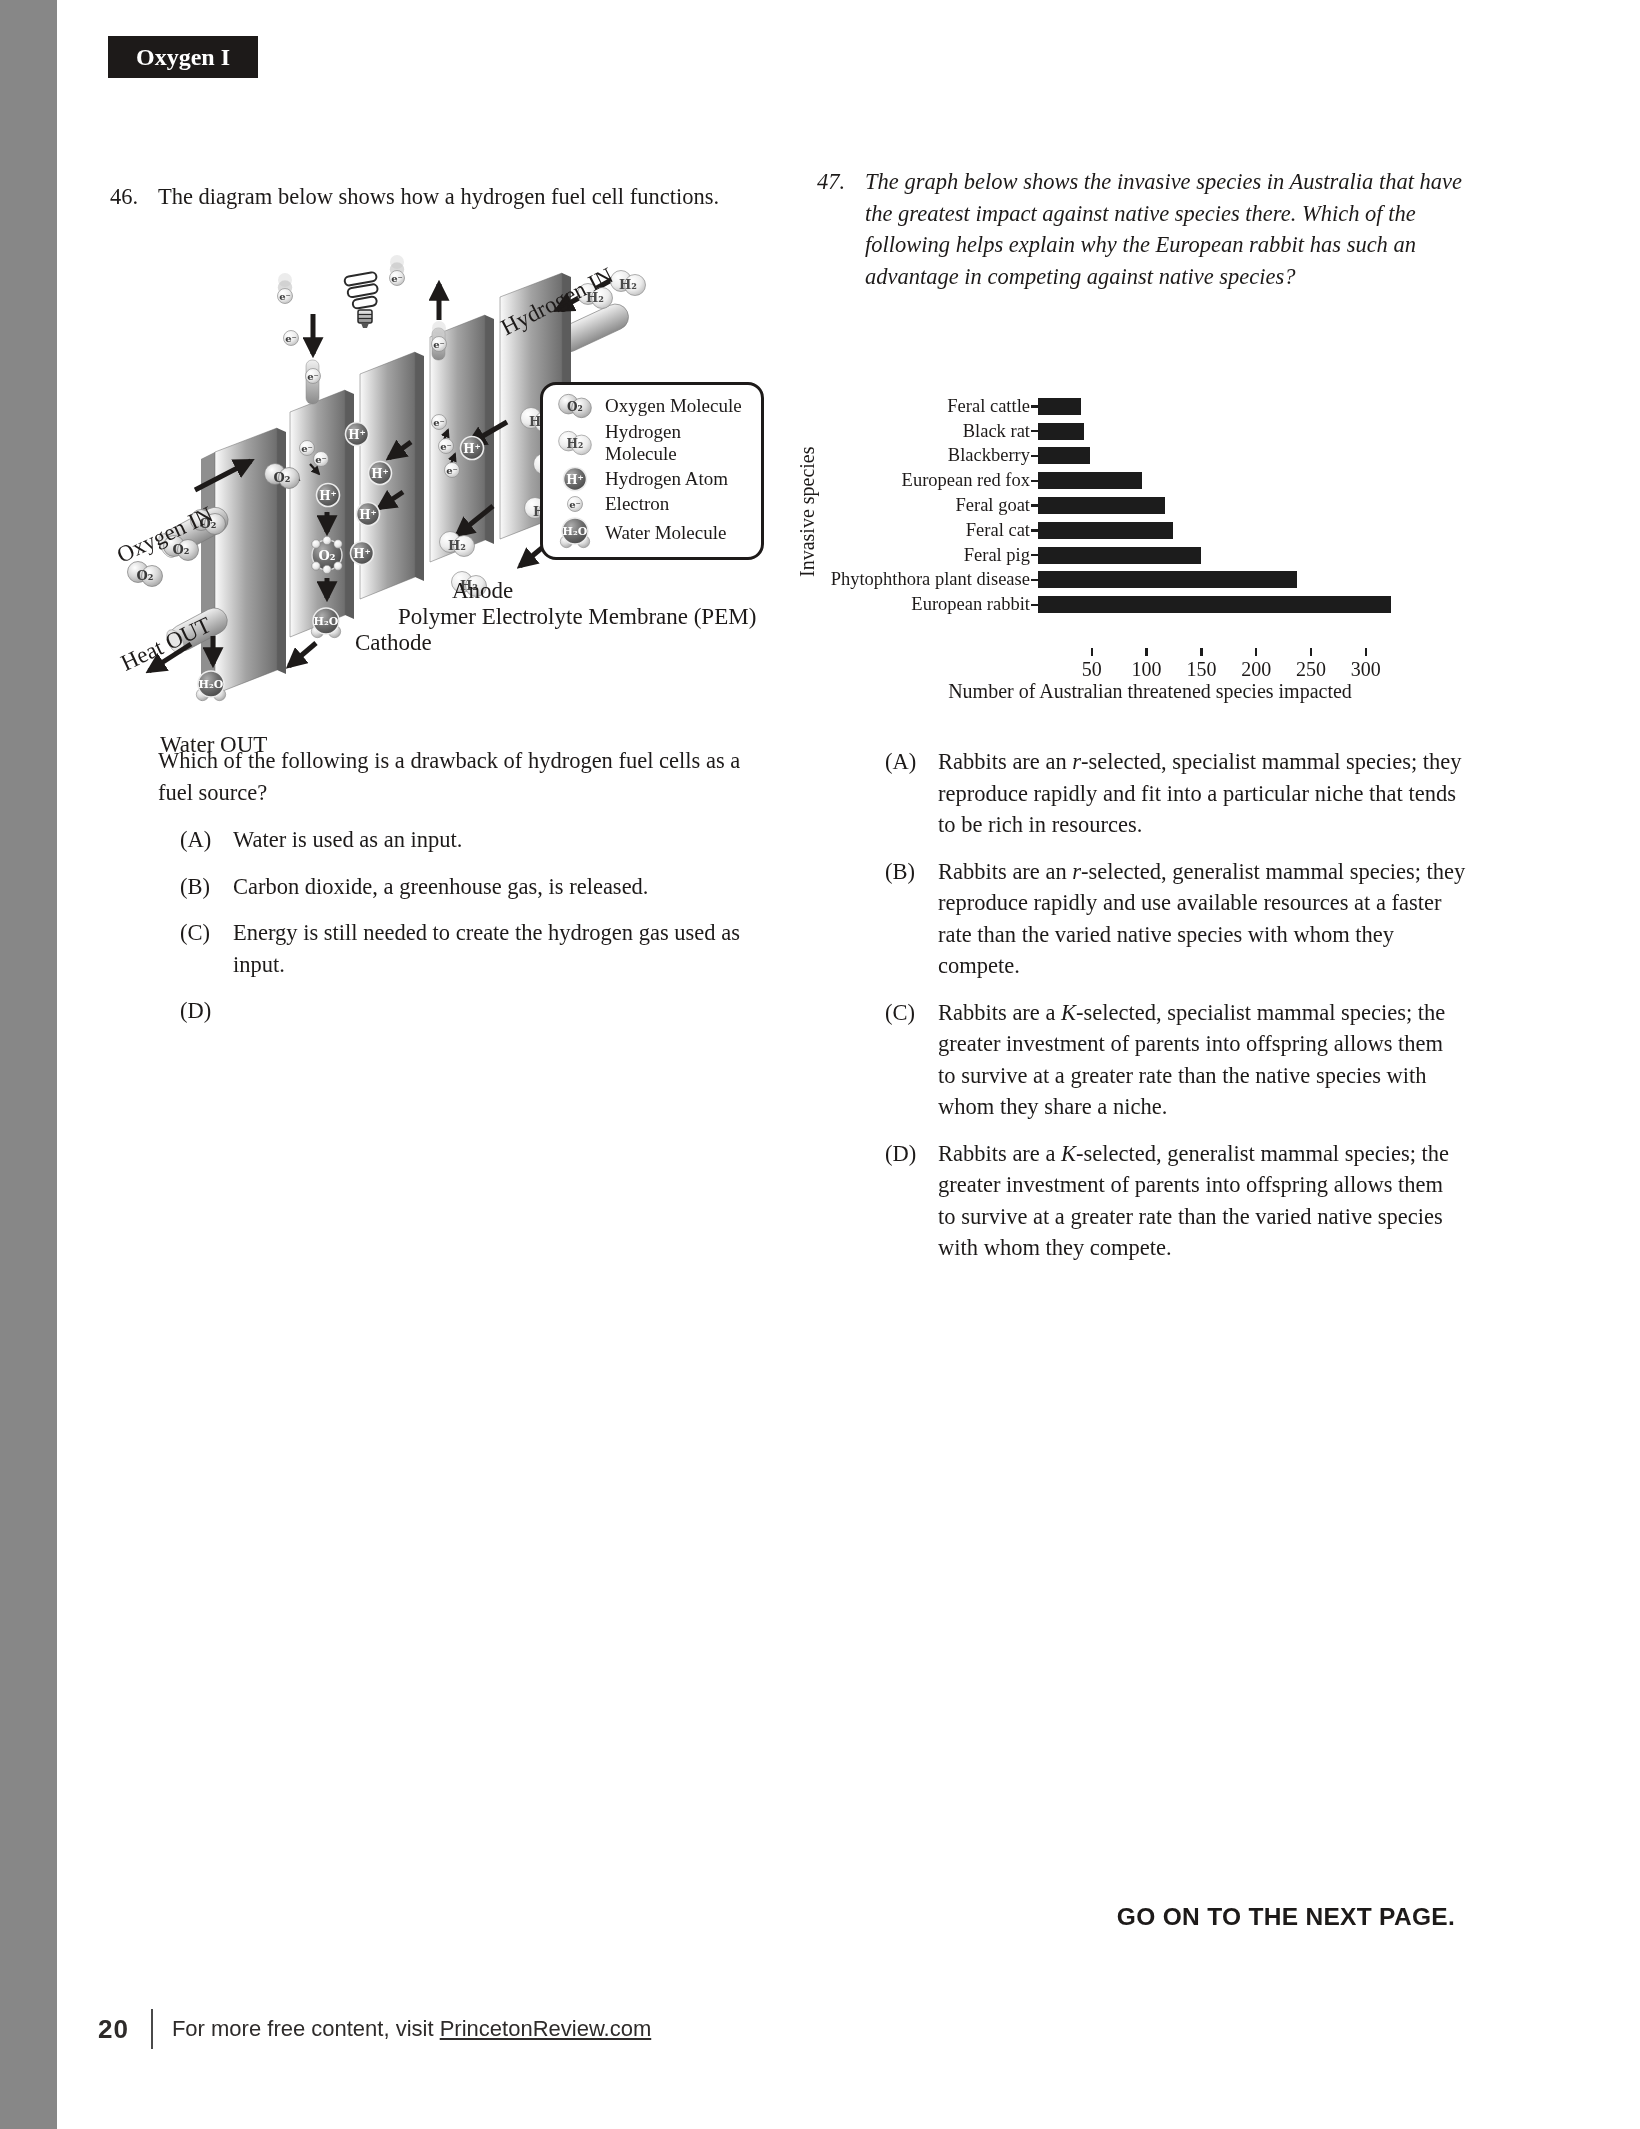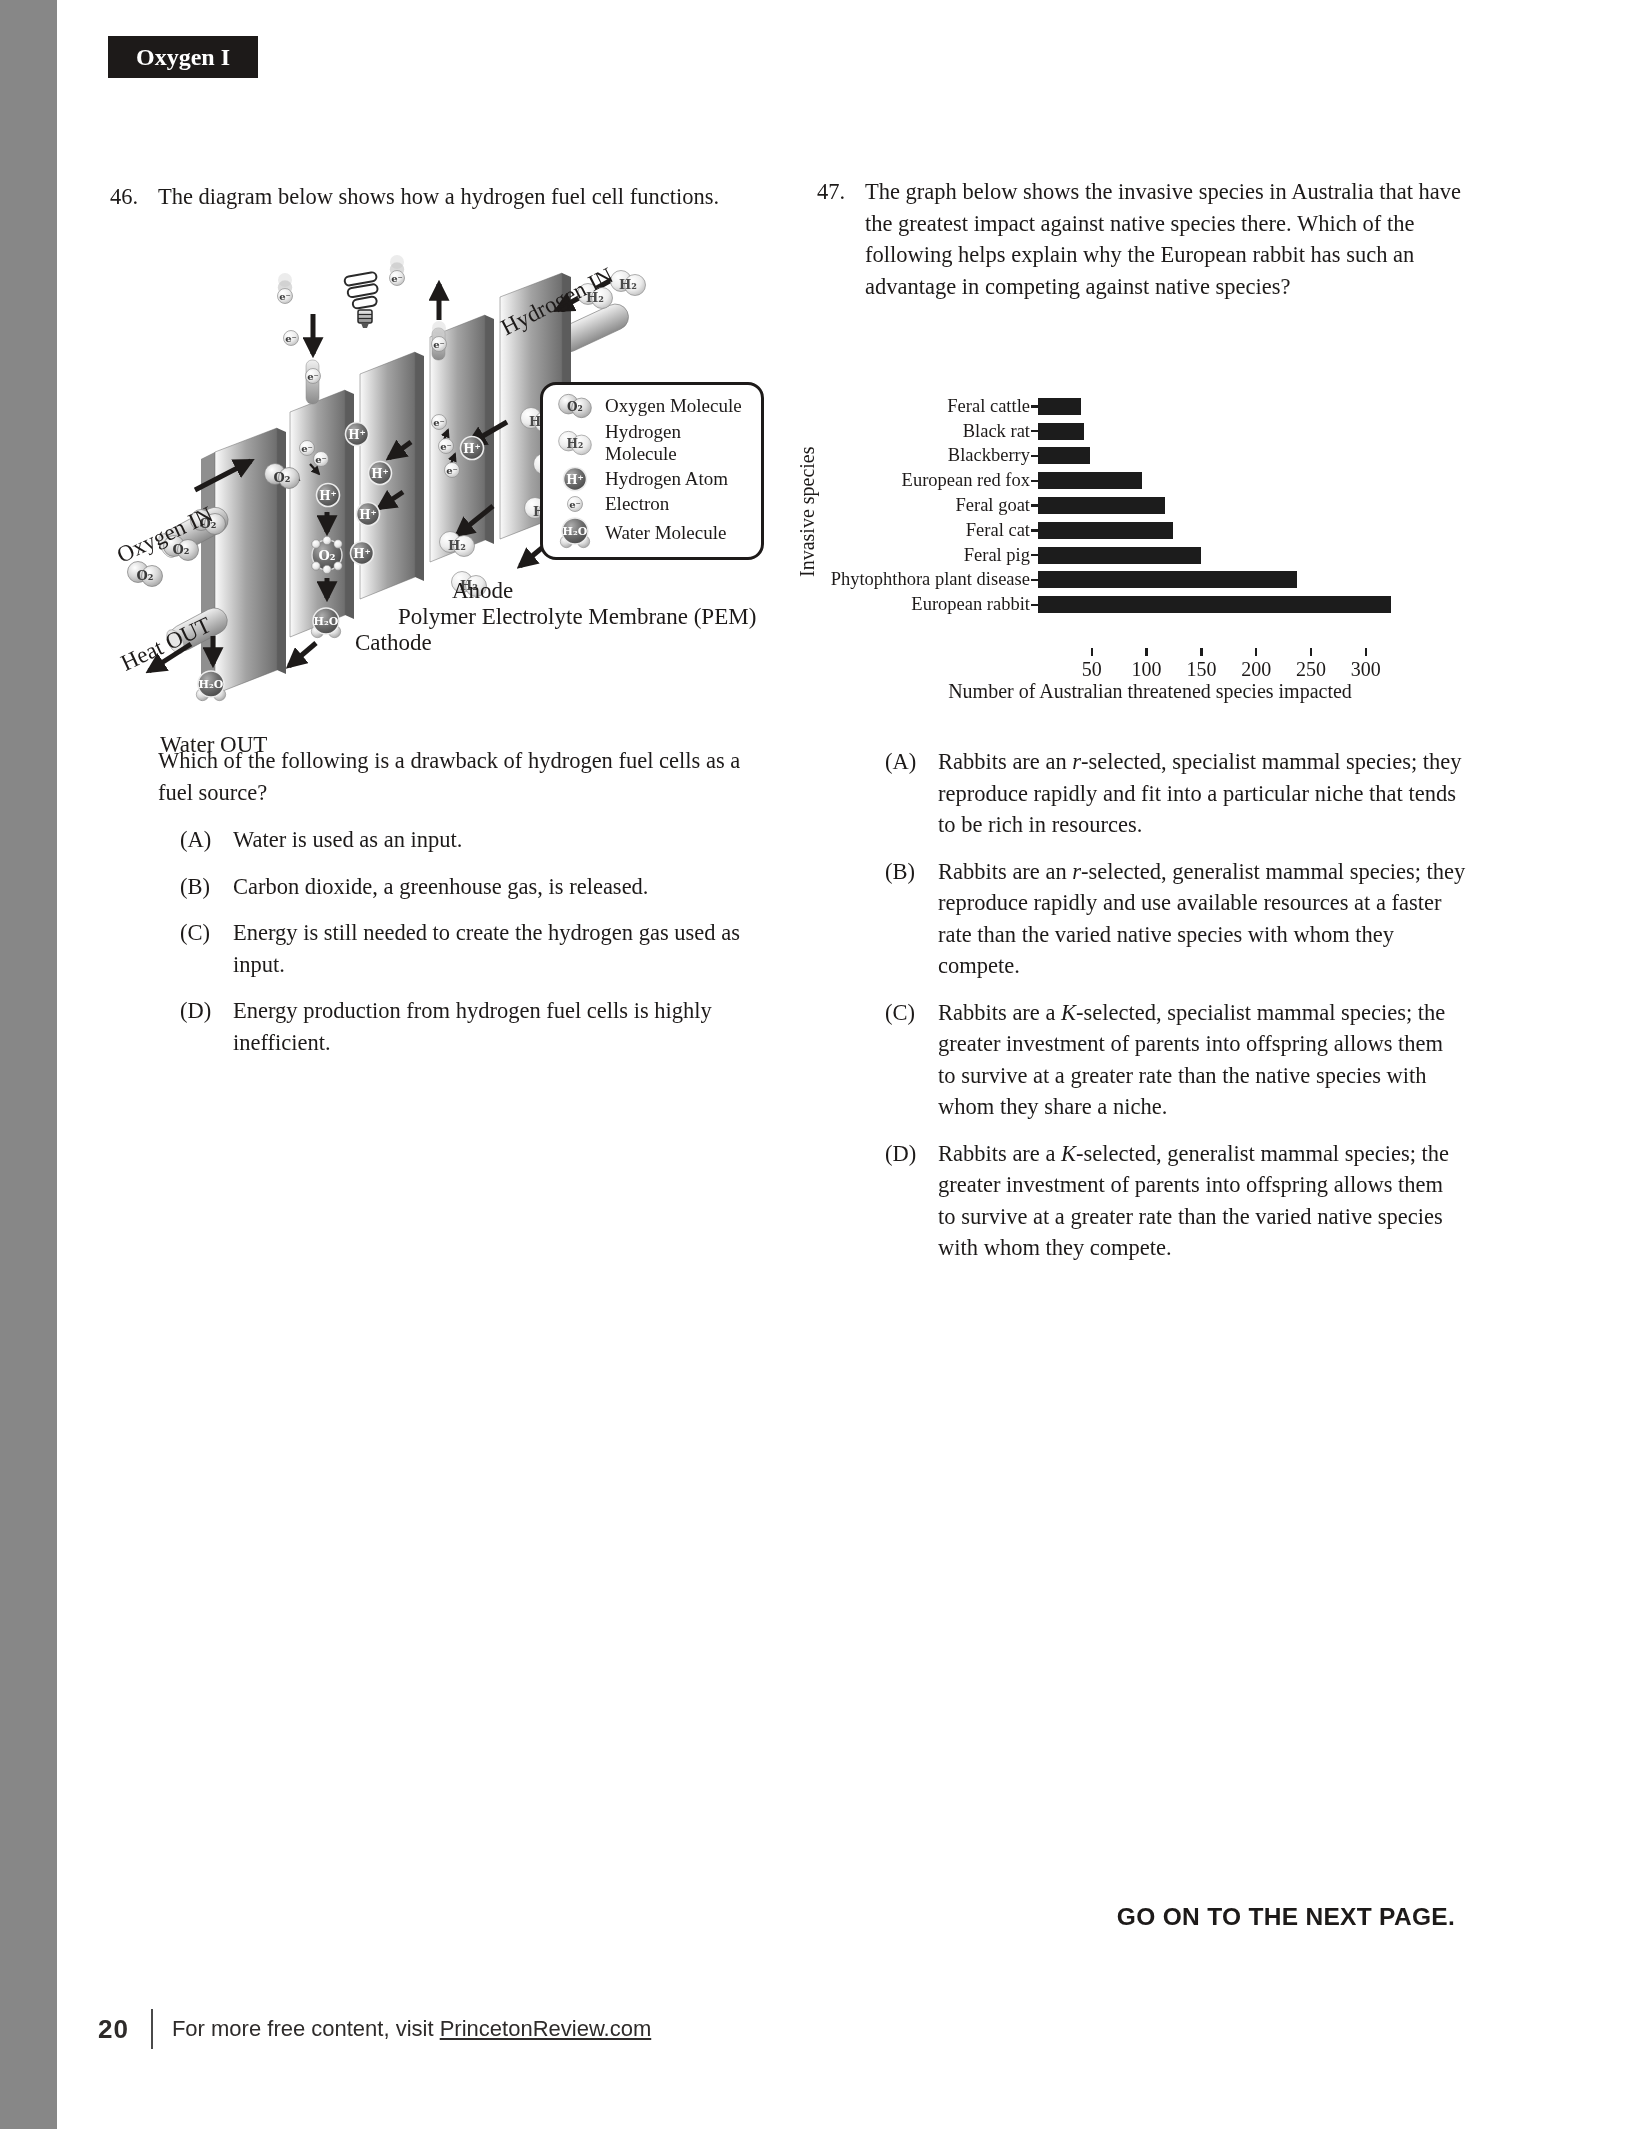--- a/index.html
+++ b/index.html
@@ -298,25 +298,24 @@
     <div class="choice">
       <span class="clabel">(B)</span>
       <span>Carbon dioxide, a greenhouse gas, is released.</span>
     </div>
     <div class="choice">
       <span class="clabel">(C)</span>
       <span>Energy is still needed to create the hydrogen gas used as input.</span>
     </div>
     <div class="choice">
       <span class="clabel">(D)</span>
-      <span>Energy production from hydrogen fuel cells is highly inefficient.</span>
-    </div>
-  </div>
-
-  <div class="qblock" style="left:865px;top:176px;width:600px;">
+    </div>
+  </div>
+
+  <div class="qblock" style="left:865px;top:166px;width:600px;font-style:italic;">
     <span class="qnum">47.</span>
     <span>The graph below shows the invasive species in Australia that have the greatest impact against native species there. Which of the following helps explain why the European rabbit has such an advantage in competing against native species?</span>
   </div>
 
   <div class="chart">
     <div class="chart-ylabel">Invasive species</div>
     <div class="chart-rows">
         <div class="chart-row">
           <span class="chart-cat">Feral cattle</span>
           <span class="chart-ydash"></span>

